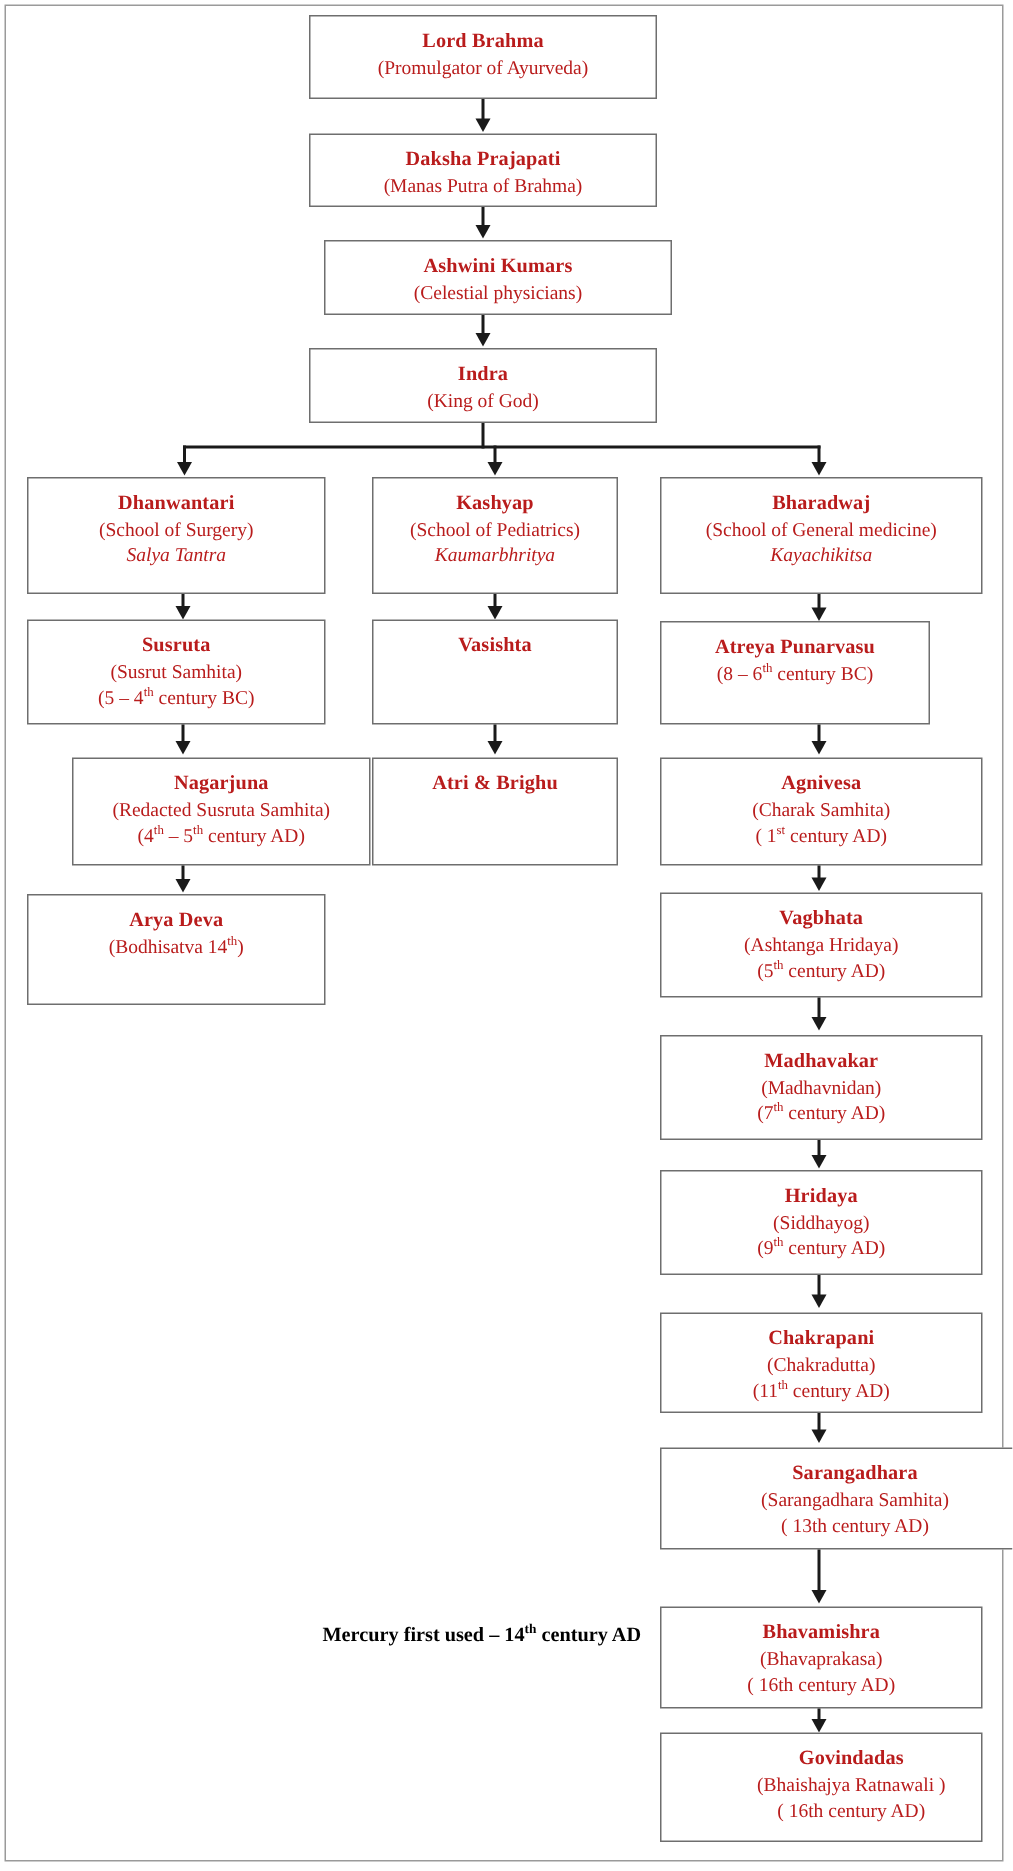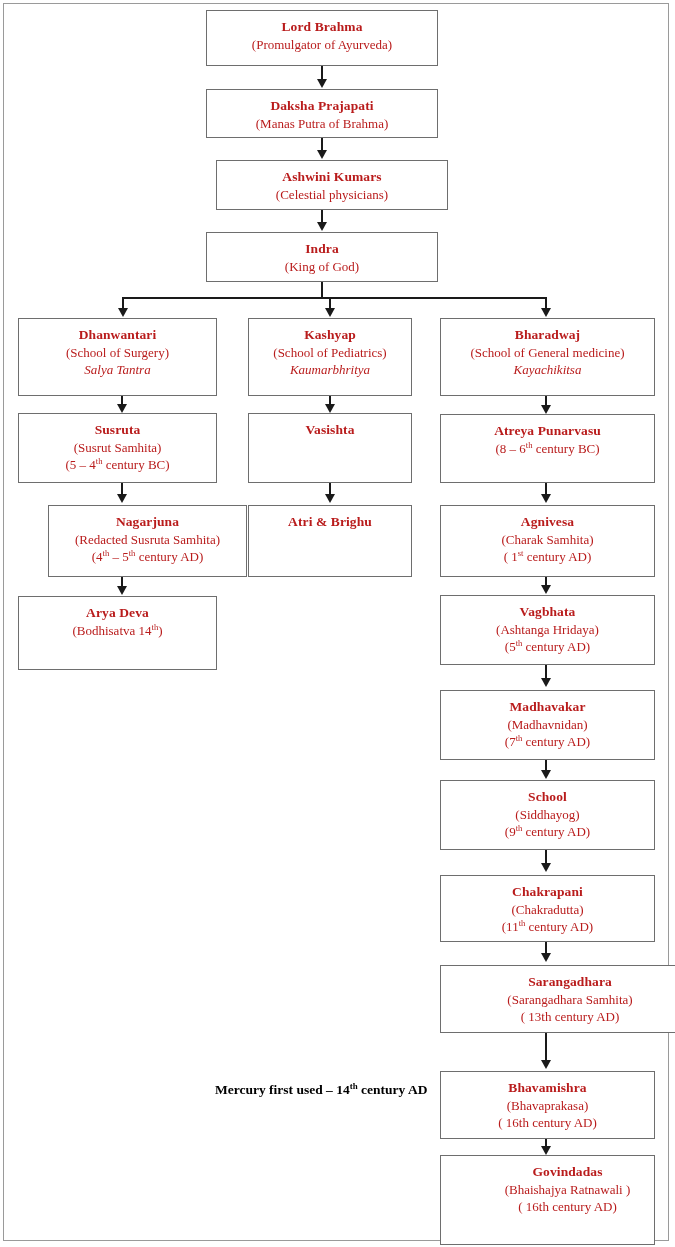--- a/index.html
+++ b/index.html
@@ -173,21 +173,21 @@
     <span class="sub">(School of General medicine)</span>
     <span class="ital">Kayachikitsa</span>
   </div>
 
   <div class="node" style="left:248px;top:505px;width:164px;height:72px;">
     <span class="ttl">Atri &amp; Brighu</span>
   </div>
   <div class="vline" style="left:545px;top:396px;height:10px;"></div>
   <div class="arrowhead" style="left:541px;top:405px;"></div>
 
-  <div class="node" style="left:440px;top:414px;width:215px;height:69px;">
+  <div class="node" style="left:440px;top:414px;width:180px;height:69px;">
     <span class="ttl">Atreya Punarvasu</span>
     <span class="sub"><span>(8 – 6</span><sup>th</sup><span> century BC)</span></span>
   </div>
   <div class="vline" style="left:545px;top:483px;height:12px;"></div>
   <div class="arrowhead" style="left:541px;top:494px;"></div>
 
   <div class="node" style="left:440px;top:505px;width:215px;height:72px;">
     <span class="ttl">Agnivesa</span>
     <span class="sub">(Charak Samhita)</span>
     <span class="sub"><span>( 1</span><sup>st</sup><span> century AD)</span></span>
@@ -205,21 +205,21 @@
 
   <div class="node" style="left:440px;top:690px;width:215px;height:70px;">
     <span class="ttl">Madhavakar</span>
     <span class="sub">(Madhavnidan)</span>
     <span class="sub"><span>(7</span><sup>th</sup><span> century AD)</span></span>
   </div>
   <div class="vline" style="left:545px;top:760px;height:11px;"></div>
   <div class="arrowhead" style="left:541px;top:770px;"></div>
 
   <div class="node" style="left:440px;top:780px;width:215px;height:70px;">
-    <span class="ttl">School</span>
+    <span class="ttl">Hridaya</span>
     <span class="sub">(Siddhayog)</span>
     <span class="sub"><span>(9</span><sup>th</sup><span> century AD)</span></span>
   </div>
   <div class="vline" style="left:545px;top:850px;height:14px;"></div>
   <div class="arrowhead" style="left:541px;top:863px;"></div>
 
   <div class="node" style="left:440px;top:875px;width:215px;height:67px;">
     <span class="ttl">Chakrapani</span>
     <span class="sub">(Chakradutta)</span>
     <span class="sub"><span>(11</span><sup>th</sup><span> century AD)</span></span>
@@ -240,19 +240,19 @@
   </div>
 
   <div class="node" style="left:440px;top:1071px;width:215px;height:68px;">
     <span class="ttl">Bhavamishra</span>
     <span class="sub">(Bhavaprakasa)</span>
     <span class="sub">( 16th century AD)</span>
   </div>
   <div class="vline" style="left:545px;top:1139px;height:8px;"></div>
   <div class="arrowhead" style="left:541px;top:1146px;"></div>
 
-  <div class="node" style="left:440px;top:1155px;width:215px;height:90px;padding-left:40px;">
+  <div class="node" style="left:440px;top:1155px;width:215px;height:73px;padding-left:40px;">
     <span class="ttl">Govindadas</span>
     <span class="sub">(Bhaishajya Ratnawali )</span>
     <span class="sub">( 16th century AD)</span>
   </div>
 
 </div>
 
 </body></html>

